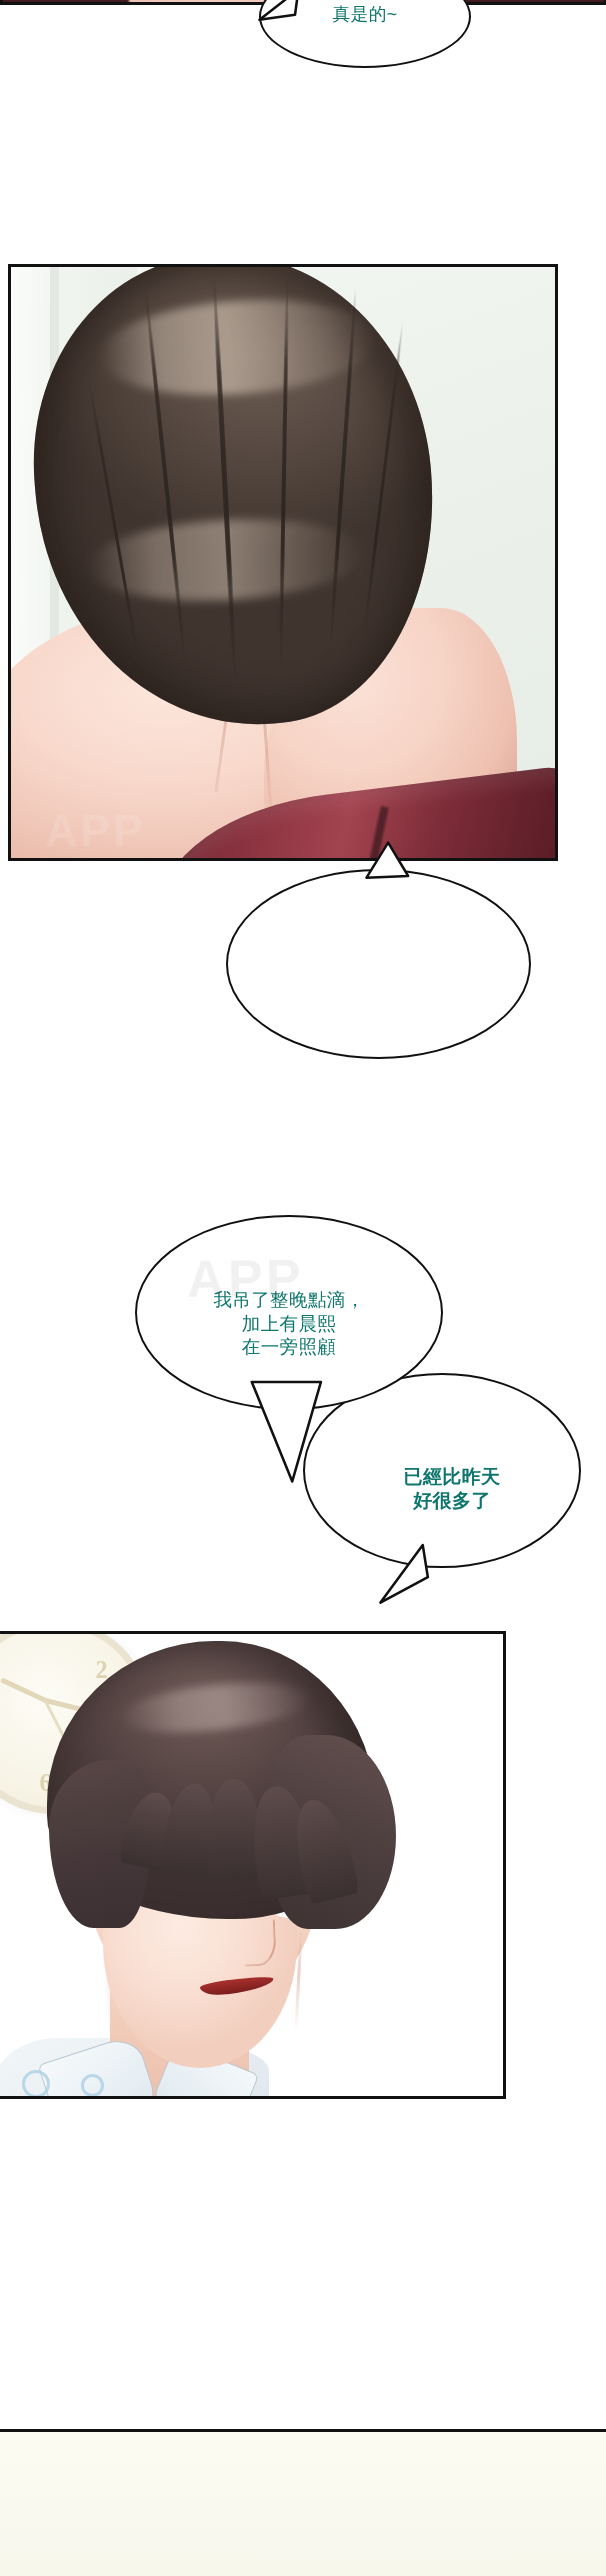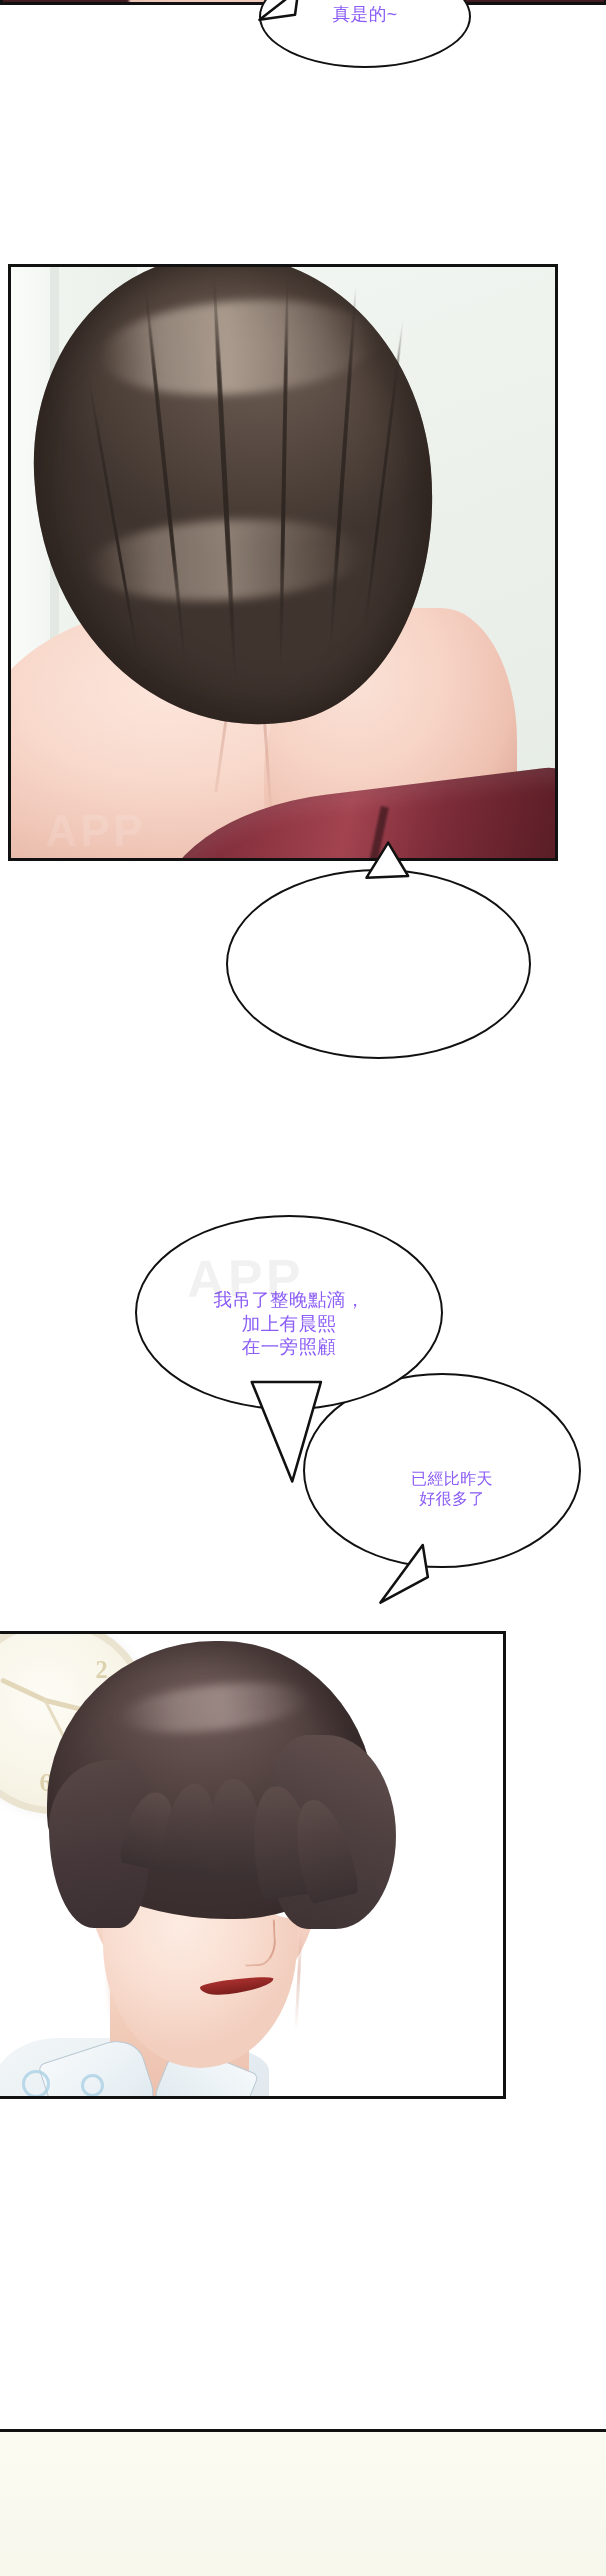--- a/index.html
+++ b/index.html
@@ -298,21 +298,21 @@
     background: #ffffff;
     border: 2.5px solid #111111;
     display: flex;
     align-items: center;
     justify-content: center;
     text-align: center;
     box-sizing: border-box;
   }
   .bubble .btext {
     font-family: "Liberation Sans", "DejaVu Sans", sans-serif;
-    color: #8b5cf6;
+    color: #0f766e;
     line-height: 1.28;
     white-space: pre-line;
     letter-spacing: 0.4px;
   }
   .tail { position: absolute; }
   .tail svg { display: block; overflow: visible; }
 
   #bubble-1 {
     left: 259px; top: -35px; width: 212px; height: 103px;
     border-radius: 50% / 50%;
@@ -330,21 +330,21 @@
     border-radius: 50% / 50%;
     z-index: 4;
   }
   #bubble-3 .btext { font-size: 18.5px; padding-top: 22px; }
 
   #bubble-4 {
     left: 303px; top: 1373px; width: 278px; height: 195px;
     border-radius: 50% / 50%;
     z-index: 3;
   }
-  #bubble-4 .btext { font-size: 16px; padding-top: 37px; padding-left: 20px; }
+  #bubble-4 .btext { font-size: 19px; padding-top: 37px; padding-left: 20px; font-weight: bold; }
 
   
   #watermark {
     position:absolute; left: 187px; top: 1248px;
     font-size: 52px; font-weight: 800; letter-spacing: 3.4px;
     color: rgba(0,0,0,.055);
     font-family: "Liberation Sans", "DejaVu Sans", sans-serif;
     pointer-events: none; z-index: 6;
     transform: rotate(-1deg);
   }

